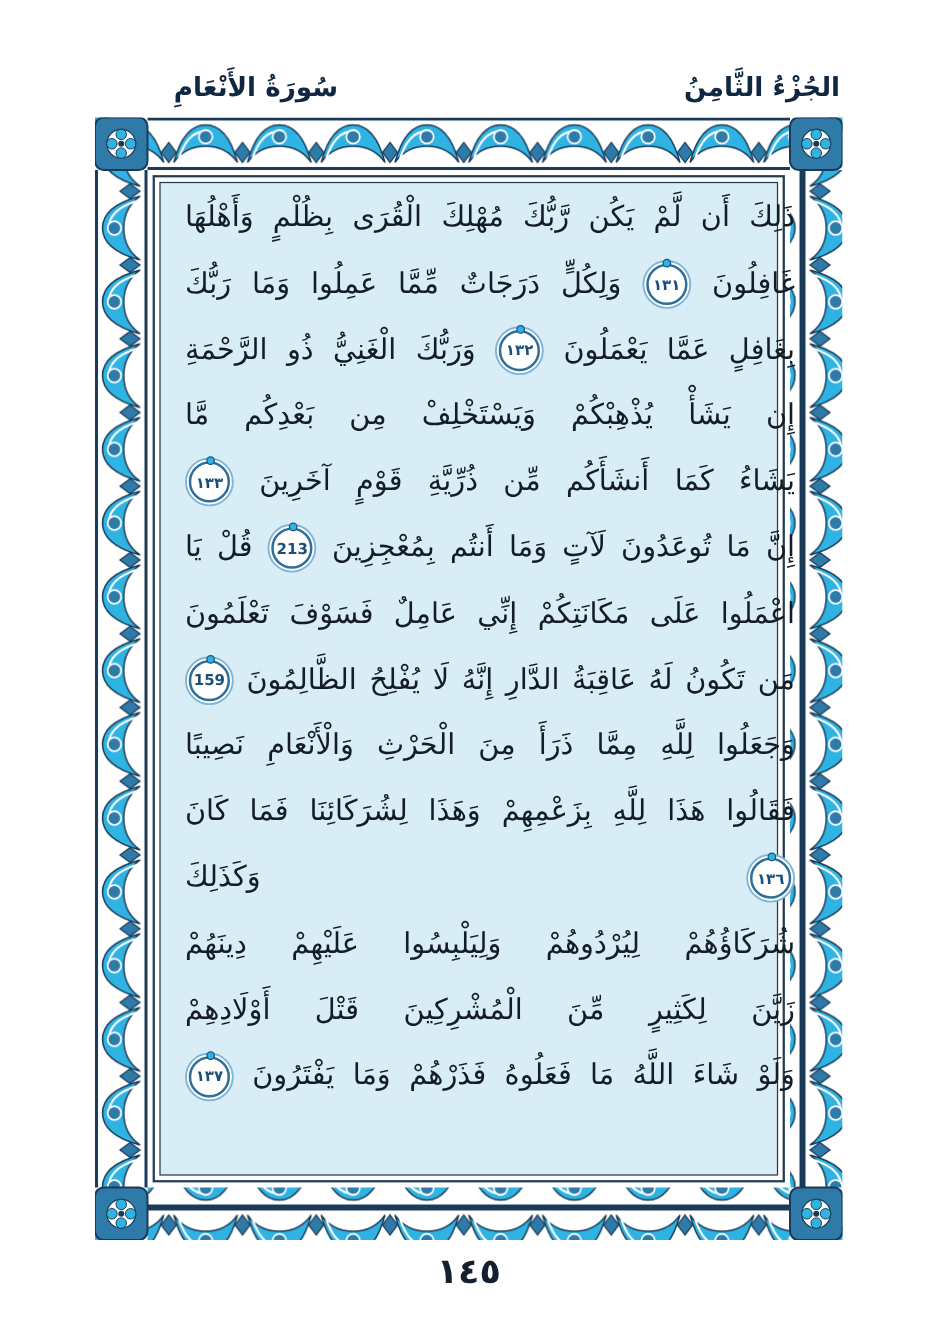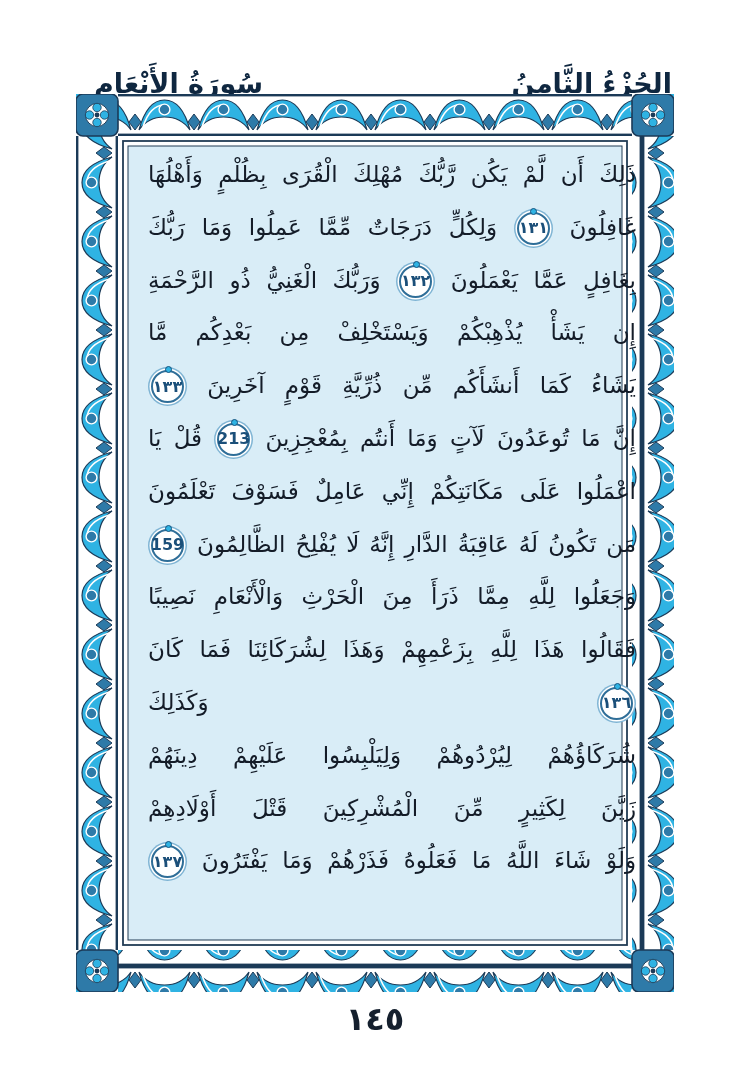--- a/index.html
+++ b/index.html
@@ -2,23 +2,23 @@
 <html lang="ar"><head>
 <meta charset="utf-8">
 <style>
   html,body{margin:0;padding:0;}
   body{
     width:750px;height:1072px;position:relative;overflow:hidden;
     background:#ffffff;
     font-family:"DejaVu Sans", sans-serif;
   }
   .header-label{
-    position:absolute;top:64px;height:40px;
-    font-size:27px;font-weight:bold;color:#0f2740;
-    direction:rtl;line-height:40px;
+    position:absolute;top:50px;height:40px;
+    font-size:21px;font-weight:bold;color:#0f2740;
+    direction:rtl;line-height:40px;margin-left:45px;
   }
   .header-right{right:78px;text-align:right;}
   .header-left{left:94px;text-align:left;}
   .frame-svg{position:absolute;left:76px;top:94px;}
   .text-area{
     position:absolute;left:148px;top:148px;width:488px;height:792px;
     direction:rtl;overflow:hidden;
   }
   .line{
     display:block;height:52.8px;line-height:52.8px;
@@ -32,25 +32,25 @@
     background:#ffffff;border:2px solid #2f6e98;
     box-shadow:0 0 0 1.5px #ffffff,0 0 0 3px #7fb4d4;
     vertical-align:middle;margin:0 3px;
   }
   .ayah::after{
     content:"";position:absolute;top:-6px;left:50%;margin-left:-3px;
     width:5px;height:5px;border-radius:50%;
     background:#2fb3e3;border:1px solid #16537e;
   }
   .ayah-num{
-    font-size:16px;font-weight:bold;color:#1b4f79;line-height:1;direction:rtl;
+    font-size:12px;font-weight:bold;color:#1b4f79;line-height:1;direction:rtl;
   }
   .page-number{
     position:absolute;left:0;top:1000px;width:750px;
-    text-align:center;font-size:32px;font-weight:bold;color:#15202e;
+    text-align:center;font-size:28px;font-weight:bold;color:#15202e;
     direction:rtl;
   }
 </style>
 </head>
 <body>
 
 <div class="header-label header-right">الجُزْءُ الثَّامِنُ</div>
 <div class="header-label header-left">سُورَةُ الأَنْعَامِ</div>
 
 <svg class="frame-svg" width="598" height="898" viewBox="0 0 598 898" xmlns="http://www.w3.org/2000/svg">

